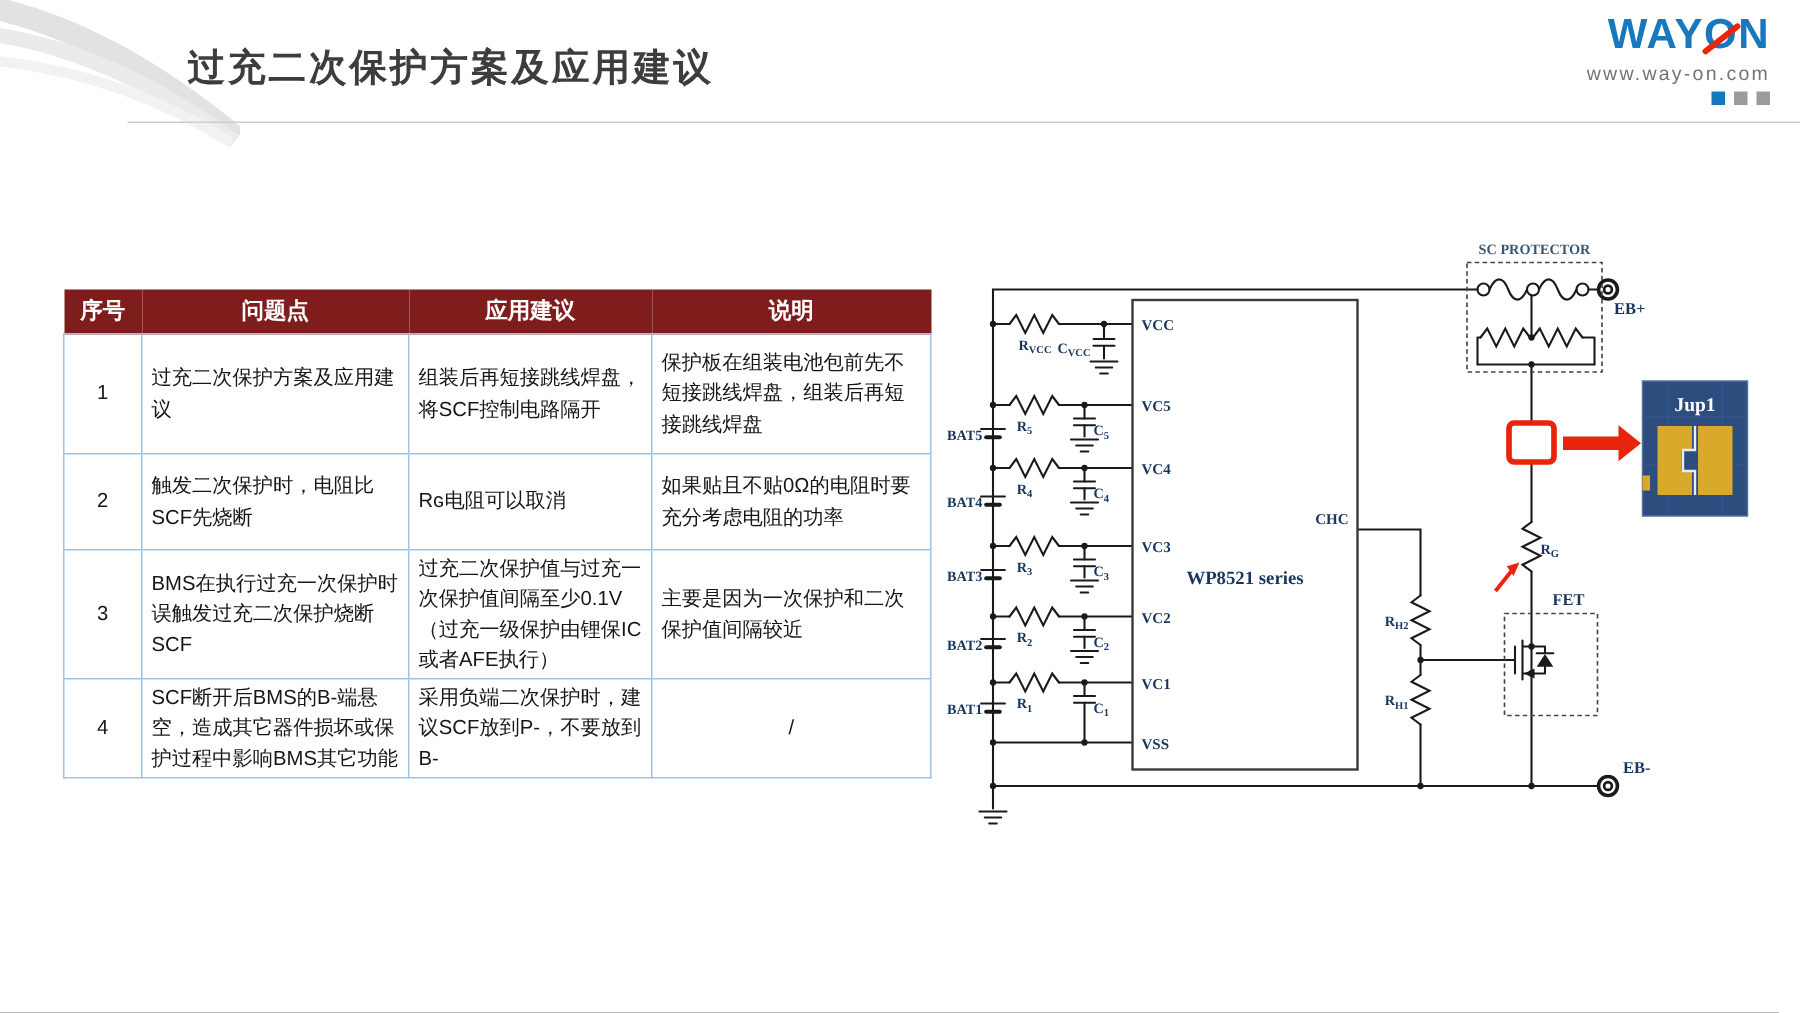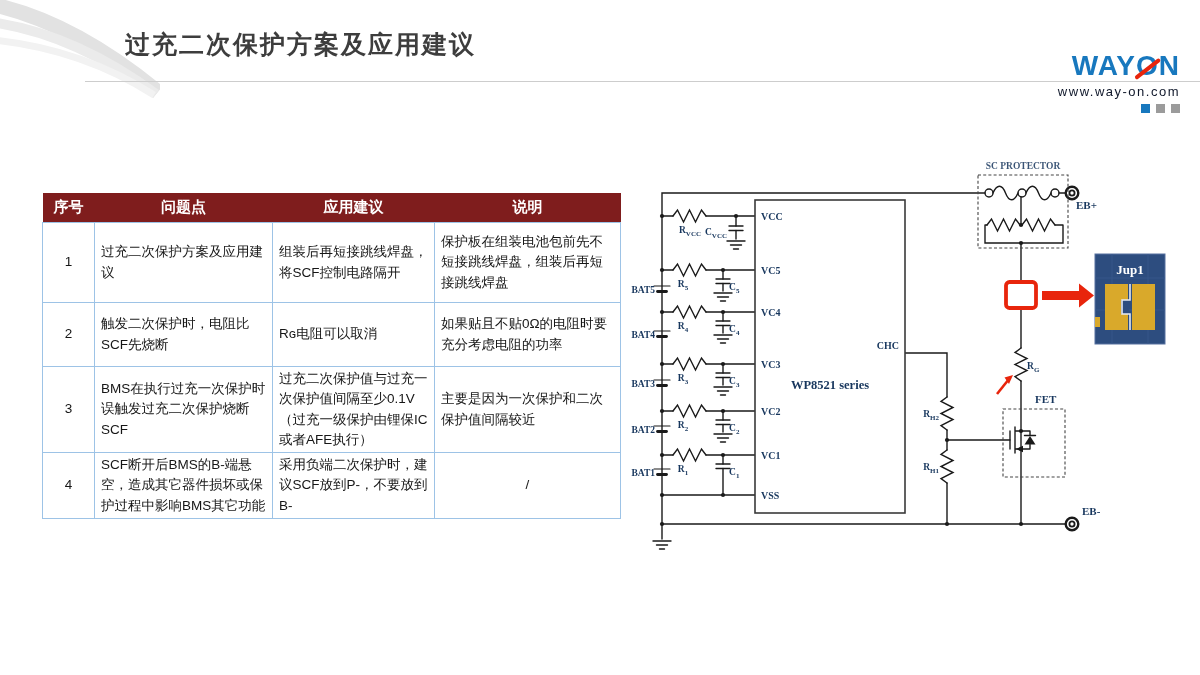--- a/index.html
+++ b/index.html
@@ -3,25 +3,25 @@
 <meta charset="utf-8">
 <style>
   html,body{margin:0;padding:0;background:#888;}
   .slide{position:relative;width:1200px;height:675px;background:#fff;overflow:hidden;
          font-family:"Liberation Sans",sans-serif;margin:0 auto;}
   .swoosh{position:absolute;left:0;top:0;}
   .title{position:absolute;left:125px;top:28px;margin:0;font-size:25px;font-weight:700;
          color:#3d3d3d;letter-spacing:2px;}
   .divider{position:absolute;left:85px;top:81px;width:1115px;height:1px;background:#cdcdcd;}
   .logo{position:absolute;top:8px;right:20px;text-align:right;}
-  .logo-word{font-size:28px;font-weight:700;color:#1878BE;letter-spacing:1px;line-height:1.1;margin-top:43px;}
+  .logo-word{font-size:28px;font-weight:700;color:#1878BE;letter-spacing:1px;line-height:1.1;}
   .logo-o{position:relative;display:inline-block;}
   .logo-o::after{content:"";position:absolute;left:-18%;top:52%;width:135%;height:3.5px;
                  background:#E8250C;border-radius:2px;transform:rotate(-38deg);}
-  .logo-site{font-size:13px;color:#0f172a;letter-spacing:1.5px;margin-top:2px;}
+  .logo-site{font-size:13px;color:#737373;letter-spacing:1.5px;margin-top:2px;}
   .logo-squares{margin-top:5px;line-height:0;}
   .sq{display:inline-block;width:9px;height:9px;background:#9b9b9b;margin-left:6px;}
   .sq.b{background:#1878BE;}
   .issues{position:absolute;left:42px;top:193px;width:578px;border-collapse:collapse;
           table-layout:fixed;font-size:13.5px;color:#161616;}
   .issues th{background:#7f1d1d;color:#fff;font-size:15px;font-weight:700;height:29px;padding:0;border:none;}
   .issues td{border:1px solid #9DC3E6;padding:2px 6px;line-height:1.5;vertical-align:middle;text-align:left;}
   .issues td.cc{text-align:center;}
   .issues tbody tr:nth-child(1){height:80px;}
   .issues tbody tr:nth-child(2){height:64px;}

